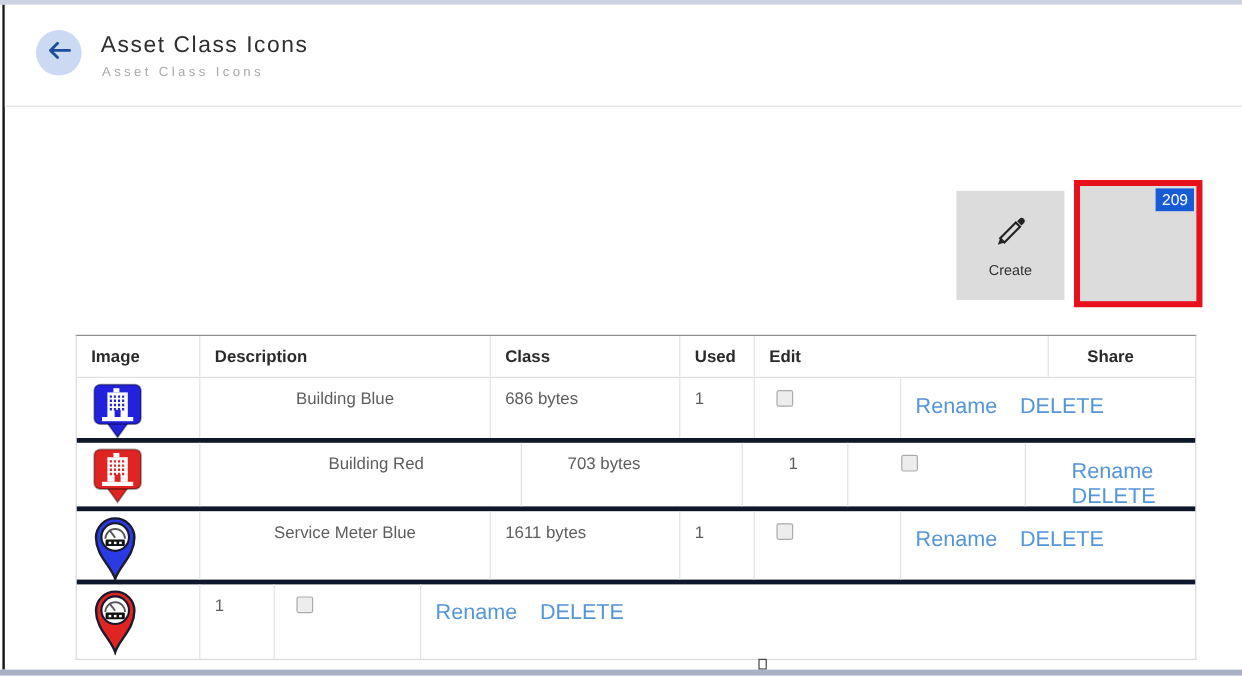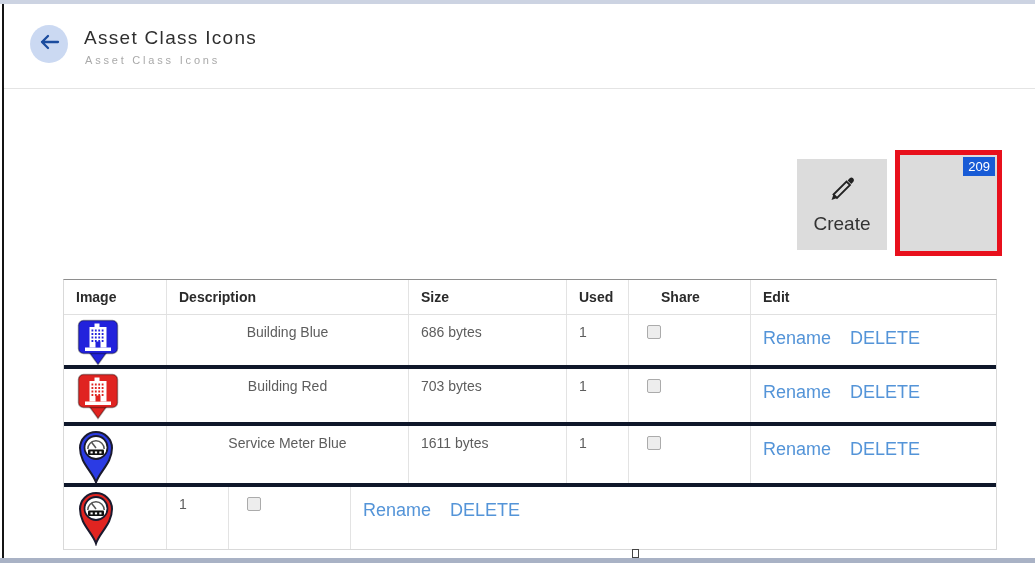--- a/index.html
+++ b/index.html
@@ -12,37 +12,37 @@
   .stray-glyph{position:absolute;left:632px;top:549px;width:7px;height:9px;border:1.5px solid #444;background:#fff;box-sizing:border-box;}
 
   
   .header{position:absolute;left:4px;top:4px;right:0;height:84px;background:#fff;border-bottom:1px solid #e4e4e4;}
   .back-btn{position:absolute;left:26px;top:21px;width:38px;height:38px;border-radius:50%;background:#cbd9f2;display:flex;align-items:center;justify-content:center;cursor:pointer;}
   .page-title{position:absolute;left:80px;top:23px;font-size:19px;font-weight:500;color:#2f2f2f;letter-spacing:1.3px;}
   .page-subtitle{position:absolute;left:81px;top:50px;font-size:11px;color:#a9a9a9;letter-spacing:2.8px;}
 
   
   .btn{background:var(--btn-bg,#dcdcdc);display:flex;flex-direction:column;align-items:center;justify-content:center;cursor:pointer;box-sizing:border-box;}
-  .btn .lbl{font-size:19px;color:#333;margin-top:5px;}
+  .btn .lbl{font-size:12px;color:#333;margin-top:5px;}
   .create-btn{position:absolute;left:797px;top:159px;width:90px;height:91px;}
   .browse-wrap{position:absolute;left:895px;top:150px;width:97px;height:96px;border:5px solid var(--hl,#e8101c);background:var(--btn-bg,#dcdcdc);}
   .browse-btn{position:absolute;inset:0;}
   .badge{position:absolute;top:2px;right:2px;background:var(--badge-bg,#185bd6);color:#fff;font-size:13px;padding:2px 5px;line-height:15px;}
 
   
   .table{position:absolute;left:63px;top:279px;width:934px;box-sizing:border-box;border:1px solid #d9d9d9;border-top:1px solid #8e8e8e;background:#fff;}
   .thead{display:flex;height:34px;align-items:center;border-bottom:1px solid #e0e0e0;}
   .th{box-sizing:border-box;height:100%;display:flex;align-items:center;padding-left:12px;font-size:14px;font-weight:700;color:#2a2a2a;border-right:1px solid #e3e3e3;}
   .th:last-child,.td:last-child{border-right:none;}
   .th.c-share{padding-left:32px;}
   .trow{display:flex;border-bottom:4px solid #0f172a;box-sizing:border-box;}
   .trow:last-child{border-bottom:none;}
   .trow:nth-child(1){height:54px;}
   .trow:nth-child(2){height:54px;}
-  .trow:nth-child(3){height:57px;}
+  .trow:nth-child(3){height:57px;gap:26px;}
   .trow:nth-child(4){height:61px;}
   .td{box-sizing:border-box;border-right:1px solid #e3e3e3;padding:9px 12px 0 12px;font-size:14px;color:#5d5d5d;}
   .c-image{width:103px;}
   .c-desc{width:242px;text-align:center;}
   .c-size{width:158px;}
   .c-used{width:62px;}
   .c-share{width:122px;}
   .c-edit{flex:1;}
   .td.c-image{padding:3px 0 0 12px;}
   .td.c-share{padding-top:10px;padding-left:18px;}
@@ -82,24 +82,24 @@
   </div>
 
   <div class="browse-wrap">
     <span class="badge">209</span>
   </div>
 
   <div class="table">
     <div class="thead">
       <div class="th c-image">Image</div>
       <div class="th c-desc">Description</div>
-      <div class="th c-size">Size</div>
+      <div class="th c-size">Class</div>
       <div class="th c-used">Used</div>
+      <div class="th c-edit">Edit</div>
       <div class="th c-share">Share</div>
-      <div class="th c-edit">Edit</div>
     </div>
 
     <div class="trow">
       <div class="td c-image">
         <span class="pin" style="color: rgb(34, 34, 220);">
           <svg width="44" height="48" viewBox="0 0 44 48">
             <path d="M13 34 h18 l-9 12.5 z" fill="currentColor" stroke="rgba(0,0,0,0.35)" stroke-width="1.5"></path>
             <rect x="2.5" y="2.5" width="39" height="33" rx="5" fill="currentColor" stroke="rgba(0,0,0,0.35)" stroke-width="1.5"></rect>
             <rect x="9" y="29.5" width="26" height="3.5" fill="#fff"></rect>
             <rect x="13.5" y="9" width="17" height="20.5" fill="#fff"></rect>

